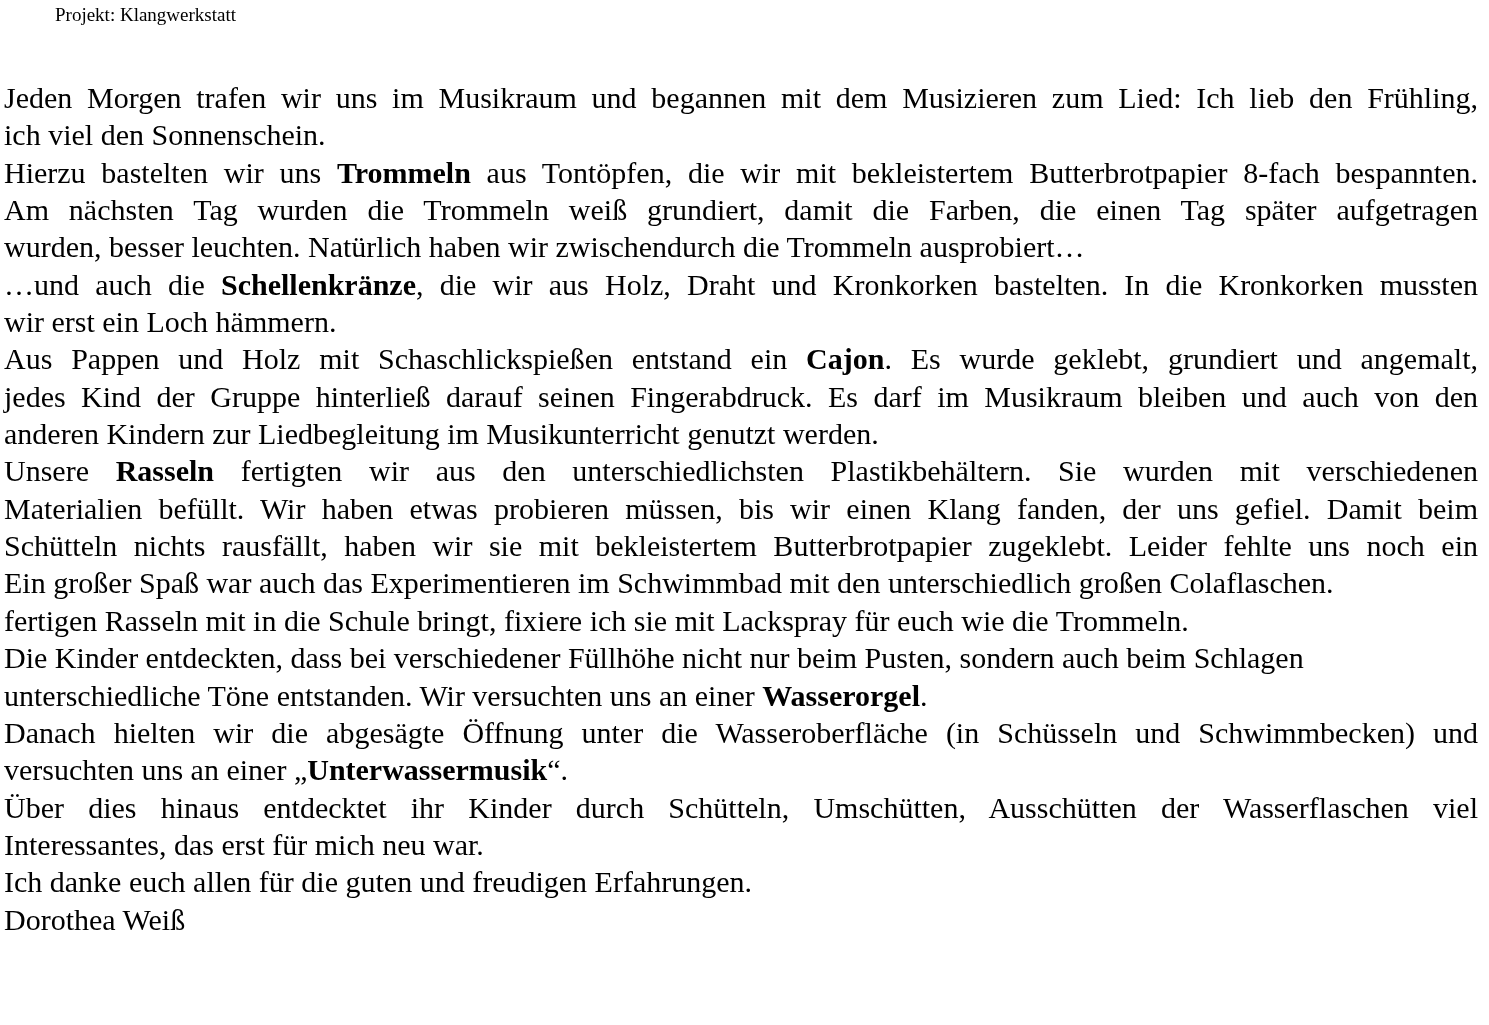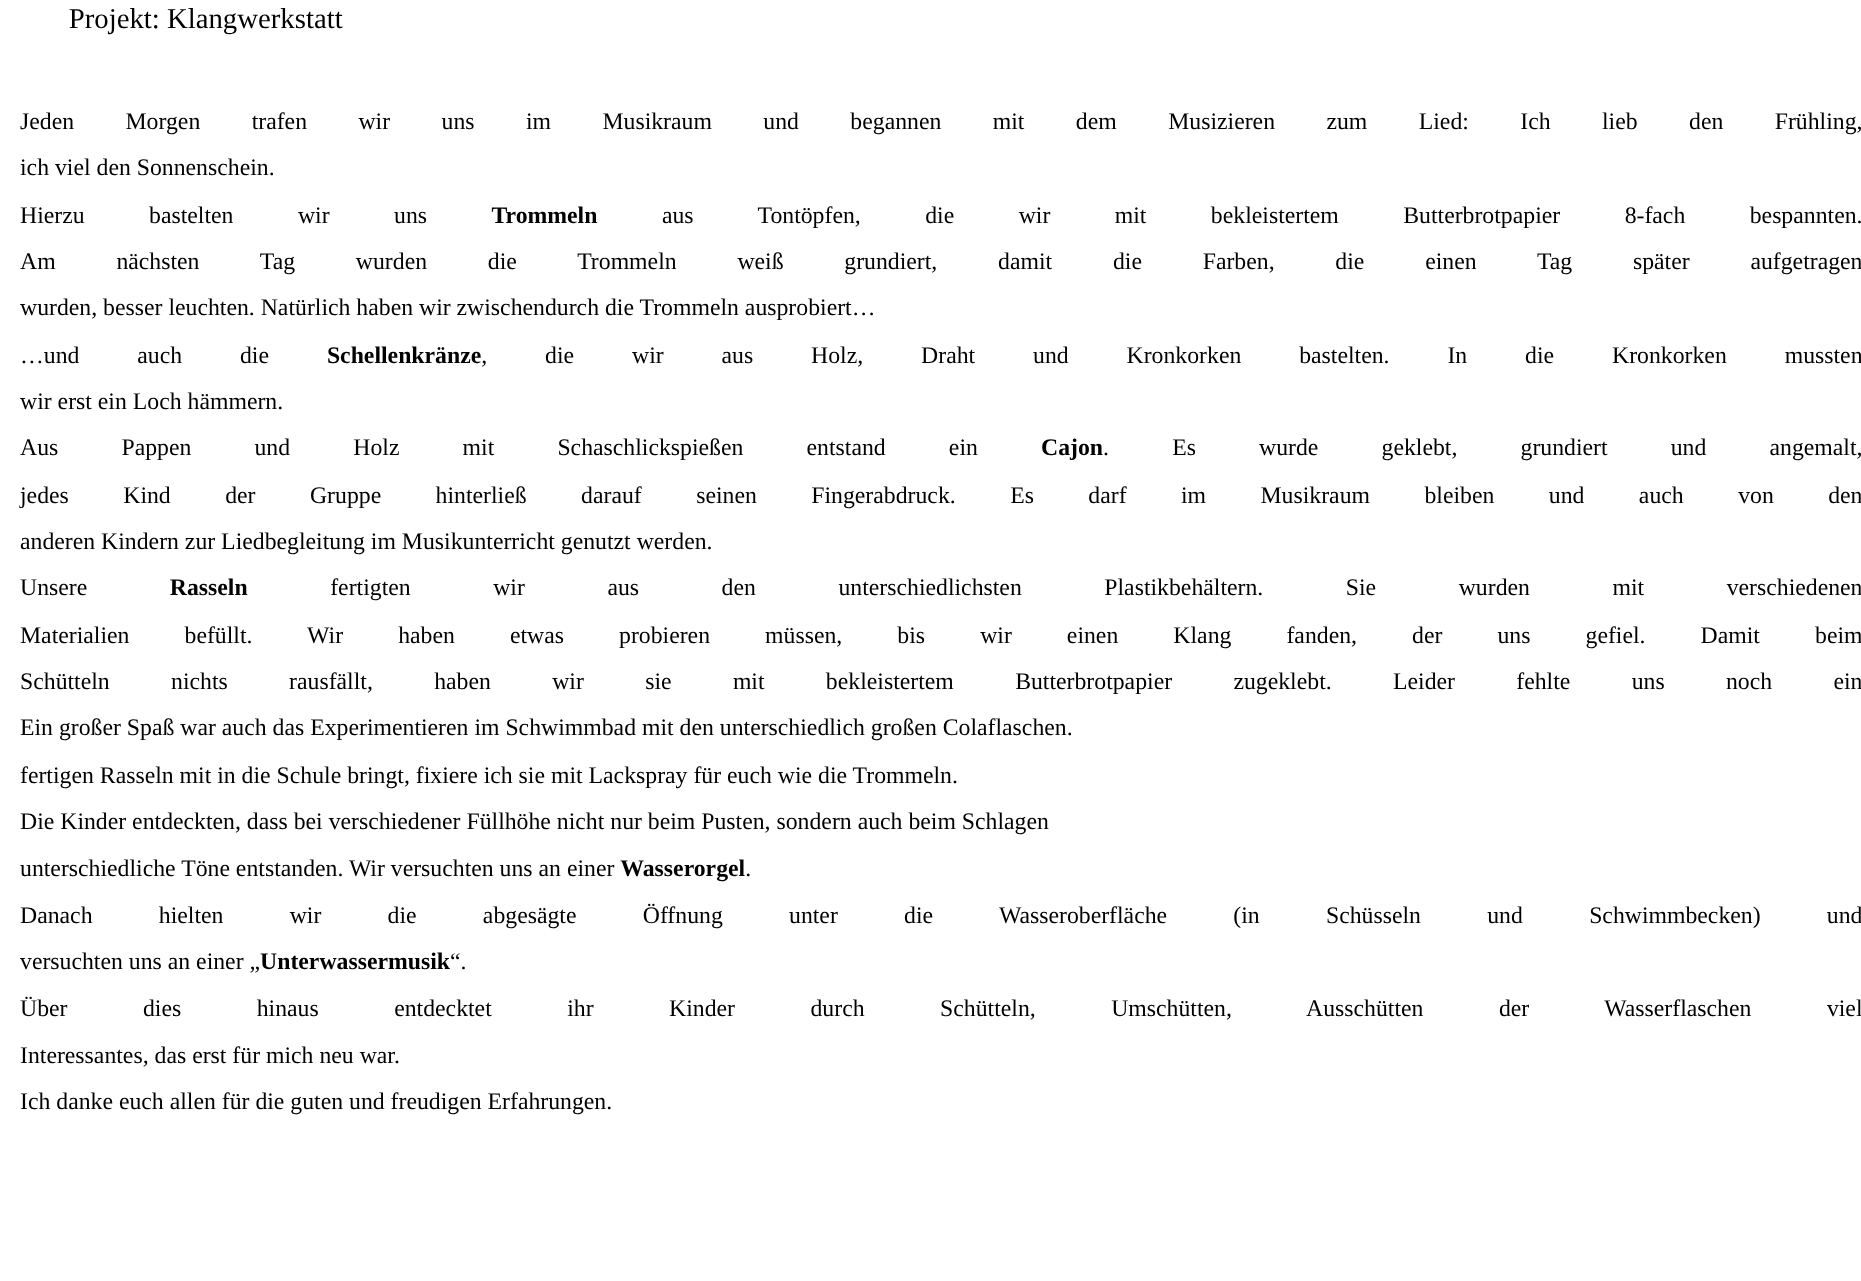--- a/index.html
+++ b/index.html
@@ -12,30 +12,30 @@
     position: relative;
     width: 1489px;
     height: 1025px;
     font-family: "Liberation Serif", "DejaVu Serif", serif;
     overflow: hidden;
   }
   .doc-header {
     position: absolute;
     left: 55px;
     top: 5px;
-    font-size: 23px;
+    font-size: 19px;
     line-height: 20px;
     white-space: nowrap;
   }
   .doc-body {
     position: absolute;
-    left: 16px;
+    left: 4px;
     top: 79px;
     width: 1474px;
-    font-size: 19px;
+    font-size: 30px;
     line-height: 37.35px;
     font-family: Liberation Serif, serif;
   }
   .line {
     min-height: 37.35px;
     text-align: left;
   }
   .line.fill {
     text-align: justify;
     text-align-last: justify;
@@ -65,13 +65,14 @@
     <div class="line fill"><span>Schütteln nichts rausfällt, haben wir sie mit bekleistertem Butterbrotpapier zugeklebt. Leider fehlte uns noch ein</span></div>
     <div class="line"><span>Ein großer Spaß war auch das Experimentieren im Schwimmbad mit den unterschiedlich großen Colaflaschen.</span></div>
     <div class="line"><span>fertigen Rasseln mit in die Schule bringt, fixiere ich sie mit Lackspray für euch wie die Trommeln.</span></div>
     <div class="line"><span>Die Kinder entdeckten, dass bei verschiedener Füllhöhe nicht nur beim Pusten, sondern auch beim Schlagen</span></div>
     <div class="line"><span>unterschiedliche Töne entstanden. Wir versuchten uns an einer </span><b>Wasserorgel</b><span>.</span></div>
     <div class="line fill"><span>Danach hielten wir die abgesägte Öffnung unter die Wasseroberfläche (in Schüsseln und Schwimmbecken) und</span></div>
     <div class="line"><span>versuchten uns an einer „</span><b>Unterwassermusik</b><span>“.</span></div>
     <div class="line fill"><span>Über dies hinaus entdecktet ihr Kinder durch Schütteln, Umschütten, Ausschütten der Wasserflaschen viel</span></div>
     <div class="line"><span>Interessantes, das erst für mich neu war.</span></div>
     <div class="line"><span>Ich danke euch allen für die guten und freudigen Erfahrungen.</span></div>
+    <div class="line"><span>Dorothea Weiß</span></div>
   </div>
 
 </body></html>

